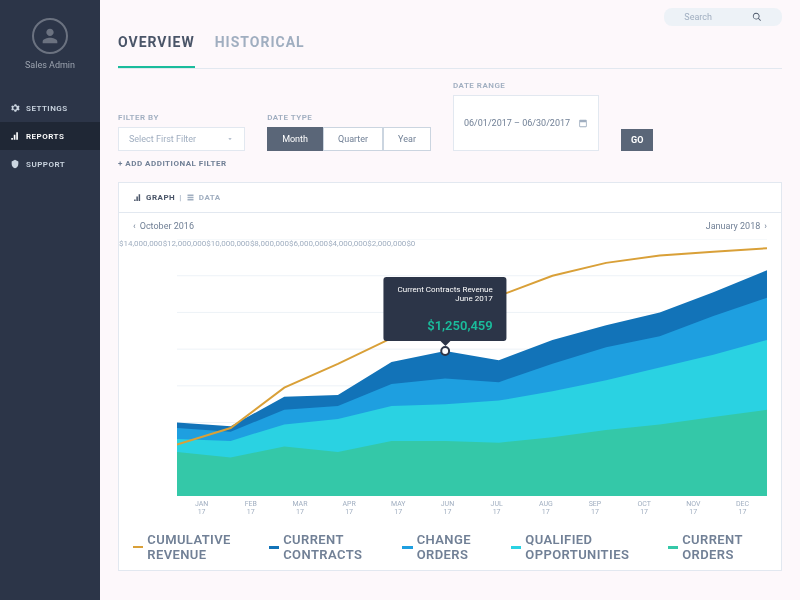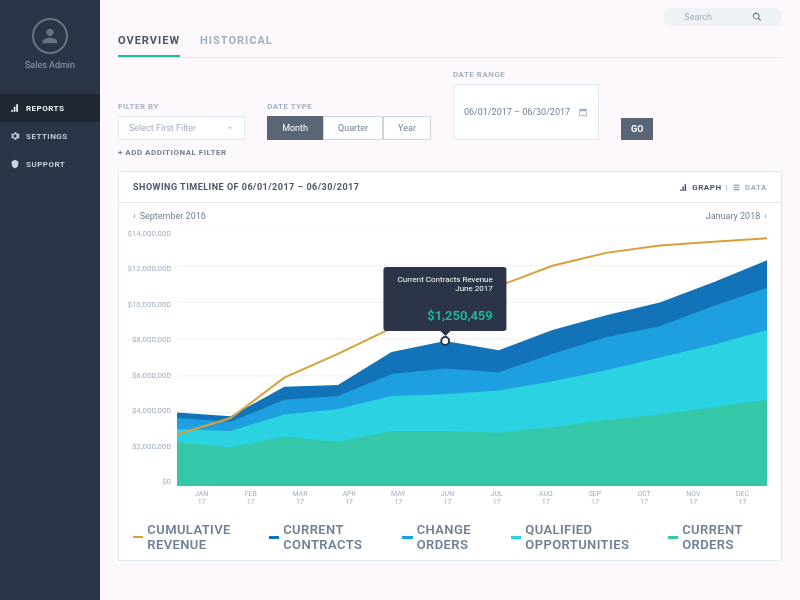--- a/index.html
+++ b/index.html
@@ -11,42 +11,42 @@
 .user-label{color:#9ca3af;font-size:9px;margin-bottom:24px}
 .nav-item{width:100%;padding:9px 10px;display:flex;align-items:center;gap:6px;font-size:8px;font-weight:600;letter-spacing:.5px;cursor:pointer;color:#cbd5e0}
 .nav-item.active{background:#1f2735;color:#fff}
 .nav-item svg{width:10px;height:10px;fill:currentColor}
 .main{flex:1;padding:0 18px 8px;overflow:hidden}
 .topbar{display:flex;justify-content:flex-end;padding:8px 0}
 .search-box{background:#edf2f7;border-radius:8px;padding:4px 20px;display:flex;align-items:center;gap:40px;font-size:9px;color:#a0aec0}
 .search-box svg{width:10px;height:10px;fill:#4a5568}
 h1{font-size:20px;font-weight:400;color:#718096;margin-bottom:12px}
 .tabs{display:flex;gap:20px;border-bottom:1px solid #e2e8f0;margin-bottom:12px}
-.tab{font-size:11px;font-weight:700;letter-spacing:1px;padding-bottom:8px;cursor:pointer;color:#a0aec0}
+.tab{font-size:14px;font-weight:700;letter-spacing:1px;padding-bottom:16px;cursor:pointer;color:#a0aec0}
 .tab.active{color:#4a5568;border-bottom:2px solid #1abc9c}
 .filters{display:flex;gap:22px;align-items:flex-end;margin-bottom:8px}
 .filter-group{display:flex;flex-direction:column;gap:5px}
 .filter-label{font-size:8px;font-weight:600;letter-spacing:.5px;color:#a0aec0}
 .select-box{background:#fff;border:1px solid #e2e8f0;padding:6px 10px;font-size:9px;color:#a0aec0;display:flex;align-items:center;gap:30px;cursor:pointer}
 .select-box svg{width:8px;height:8px;fill:#a0aec0}
 .btn-group{display:flex}
 .btn{border:1px solid #cbd5e0;padding:6px 14px;font-size:9px;cursor:pointer;background:#fff;color:#718096}
 .btn.active{background:#5a6678;color:#fff;border-color:#5a6678}
 .btn-go{background:#5a6678;color:#fff;border:none;padding:6px 10px;font-size:9px;font-weight:700;cursor:pointer}
 .date-input{background:#fff;border:1px solid #e2e8f0;padding:22px 10px;font-size:9px;color:#718096;display:flex;align-items:center;gap:8px}
 .add-filter{font-size:8px;font-weight:700;letter-spacing:.5px;color:#718096;cursor:pointer;margin-bottom:14px}
 .chart-panel{background:#fff;border:1px solid #e2e8f0}
 .chart-header{display:flex;justify-content:space-between;align-items:center;padding:10px 14px;border-bottom:1px solid #e2e8f0}
 .chart-title{font-size:9px;font-weight:700;letter-spacing:.5px;color:#4a5568}
 .view-toggle{font-size:8px;font-weight:700;letter-spacing:.5px;display:flex;gap:4px;align-items:center;color:#a0aec0}
 .view-toggle .on{color:#4a5568}
 .nav-months{display:flex;justify-content:space-between;padding:8px 14px;font-size:9px;color:#718096}
 .nav-months span{cursor:pointer;display:flex;align-items:center;gap:4px}
 .chart-area{position:relative;height:285px;padding:0 14px 0 58px}
-.y-axis{position:absolute;left:0;top:0;bottom:28px;width:58px;display:flex;flex-direction:column;justify-content:space-between;text-align:right;padding-right:6px;font-size:8px;color:#a0aec0}
+.y-axis{position:absolute;left:0;top:0;bottom:28px;width:58px;display:flex;justify-content:space-between;text-align:right;padding-right:6px;font-size:8px;color:#a0aec0}
 .plot{position:absolute;left:58px;right:14px;top:0;bottom:28px}
 .plot svg{width:100%;height:100%}
 .x-axis{position:absolute;left:58px;right:14px;bottom:0;height:24px;display:flex;justify-content:space-between;font-size:7px;color:#a0aec0;text-align:center}
 .x-axis div{flex:1}
 .tooltip{position:absolute;background:#2c3548;color:#fff;padding:8px 14px;border-radius:3px;text-align:center;font-size:8px;transform:translate(-50%,-100%)}
 .tooltip .tval{color:#1abc9c;font-size:13px;font-weight:600;margin-top:15px}
 .tooltip::after{content:"";position:absolute;top:100%;left:50%;transform:translateX(-50%);border:5px solid transparent;border-top-color:#2c3548}
 .legend{display:flex;justify-content:flex-end;gap:14px;padding:8px 14px;font-size:13px;font-weight:600;letter-spacing:.4px;color:#718096}
 .legend-item{display:flex;align-items:center;gap:4px}
 .swatch{width:14px;height:3px}
@@ -56,31 +56,31 @@
 <body>
 
 <div class="app">
   <aside class="sidebar">
     <div class="avatar-ring">
       <svg viewBox="0 0 24 24">
           <path d="M12 12c2.2 0 4-1.8 4-4s-1.8-4-4-4-4 1.8-4 4 1.8 4 4 4zm0 2c-2.7 0-8 1.3-8 4v2h16v-2c0-2.7-5.3-4-8-4z"></path>
         </svg>
     </div>
     <div class="user-label">Sales Admin</div>
+    <div class="nav-item">
+      <svg viewBox="0 0 24 24">
+          <path d="M12 8a4 4 0 100 8 4 4 0 000-8zm9 4l2 3-2 3-3-1a8 8 0 01-2 1l-1 3h-4l-1-3a8 8 0 01-2-1l-3 1-2-3 2-3-2-3 2-3 3 1a8 8 0 012-1l1-3h4l1 3a8 8 0 012 1l3-1 2 3z"></path>
+        </svg>
+      <span>SETTINGS</span>
+    </div>
     <div class="nav-item active">
       <svg viewBox="0 0 24 24">
           <path d="M3 17h4v4H3zm6-8h4v12H9zm6-6h4v18h-4z"></path>
         </svg>
       <span>REPORTS</span>
-    </div>
-    <div class="nav-item">
-      <svg viewBox="0 0 24 24">
-          <path d="M12 8a4 4 0 100 8 4 4 0 000-8zm9 4l2 3-2 3-3-1a8 8 0 01-2 1l-1 3h-4l-1-3a8 8 0 01-2-1l-3 1-2-3 2-3-2-3 2-3 3 1a8 8 0 012-1l1-3h4l1 3a8 8 0 012 1l3-1 2 3z"></path>
-        </svg>
-      <span>SETTINGS</span>
     </div>
     <div class="nav-item">
       <svg viewBox="0 0 24 24">
           <path d="M12 2L4 6v6c0 5 3.4 9.7 8 10 4.6-.3 8-5 8-10V6z"></path>
         </svg>
       <span>SUPPORT</span>
     </div>
   </aside>
 
   <main class="main">
@@ -125,35 +125,34 @@
               <path d="M5 4h14a2 2 0 012 2v14a2 2 0 01-2 2H5a2 2 0 01-2-2V6a2 2 0 012-2zm0 6v10h14V10H5z"></path>
             </svg>
         </div>
       </div>
       <button class="btn-go">GO</button>
     </div>
     <div class="add-filter">+ ADD ADDITIONAL FILTER</div>
 
     <div class="chart-panel">
       <div class="chart-header">
-        <span class="chart-title">SHOWING TIMELINE OF 06/01/2017 – 06/30/2017</span>
         <div class="view-toggle">
           <svg width="9" height="9" viewBox="0 0 24 24" fill="#4a5568">
               <path d="M3 17h4v4H3zm6-8h4v12H9zm6-6h4v18h-4z"></path>
             </svg>
           <span class="on">GRAPH</span>
           <span>|</span>
           <svg width="9" height="9" viewBox="0 0 24 24" fill="#a0aec0">
               <path d="M4 4h16v4H4zm0 6h16v4H4zm0 6h16v4H4z"></path>
             </svg>
           <span>DATA</span>
         </div>
       </div>
       <div class="nav-months">
-        <span>‹ <span>September 2016</span></span>
+        <span>‹ <span>October 2016</span></span>
         <span><span>January 2018</span> ›</span>
       </div>
       <div class="chart-area">
         <div class="y-axis" id="y-axis">
             <div>$14,000,000</div>
             <div>$12,000,000</div>
             <div>$10,000,000</div>
             <div>$8,000,000</div>
             <div>$6,000,000</div>
             <div>$4,000,000</div>

